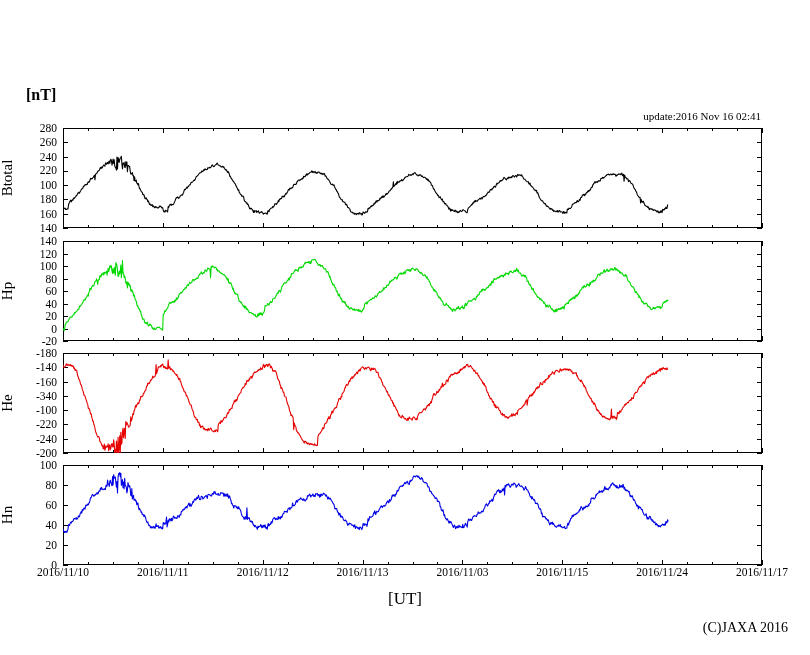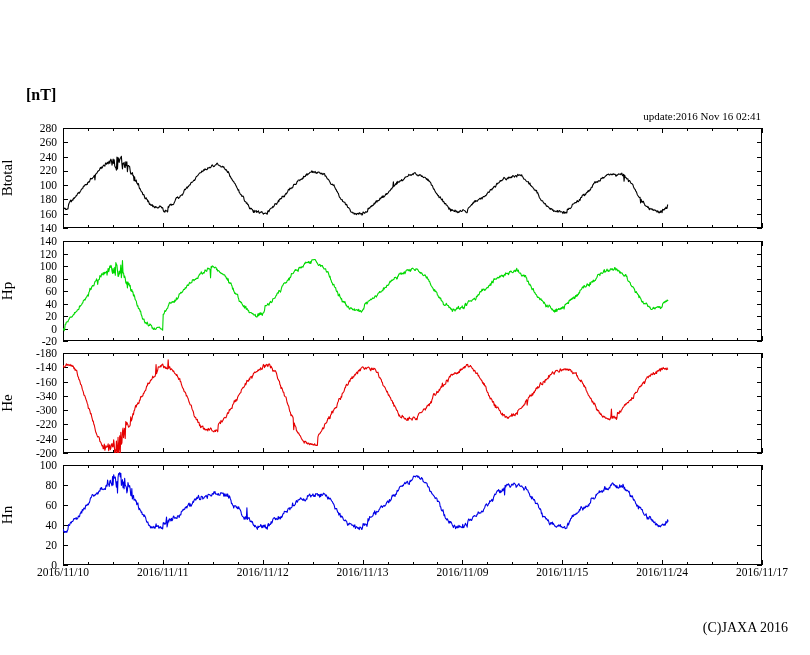--- a/index.html
+++ b/index.html
@@ -243,21 +243,21 @@
         <div class="frame"></div>
         <div class="ytick" style="top: 100px;">-200</div>
         <div class="ytickmark" style="top: 100px;"></div>
         <div class="ytickmark r" style="top: 100px;"></div>
         <div class="ytick" style="top: 85.7143px;">-240</div>
         <div class="ytickmark" style="top: 85.7143px;"></div>
         <div class="ytickmark r" style="top: 85.7143px;"></div>
         <div class="ytick" style="top: 71.4286px;">-220</div>
         <div class="ytickmark" style="top: 71.4286px;"></div>
         <div class="ytickmark r" style="top: 71.4286px;"></div>
-        <div class="ytick" style="top: 57.1429px;">-300</div>
+        <div class="ytick" style="top: 57.1429px;">-100</div>
         <div class="ytickmark" style="top: 57.1429px;"></div>
         <div class="ytickmark r" style="top: 57.1429px;"></div>
         <div class="ytick" style="top: 42.8571px;">-340</div>
         <div class="ytickmark" style="top: 42.8571px;"></div>
         <div class="ytickmark r" style="top: 42.8571px;"></div>
         <div class="ytick" style="top: 28.5714px;">-160</div>
         <div class="ytickmark" style="top: 28.5714px;"></div>
         <div class="ytickmark r" style="top: 28.5714px;"></div>
         <div class="ytick" style="top: 14.2857px;">-140</div>
         <div class="ytickmark" style="top: 14.2857px;"></div>
@@ -411,21 +411,22 @@
           <path d="M0.00 64.00L0.55 66.17L1.10 66.11L1.65 67.52L2.20 66.57L2.75 67.22L3.30 66.26L3.85 67.34L4.40 65.50L4.96 64.52L5.51 59.46L6.06 60.26L6.61 60.36L7.16 58.17L7.71 57.19L8.26 57.95L8.81 56.48L9.36 56.49L9.91 56.16L10.46 54.83L11.01 53.55L11.56 53.48L12.11 54.00L12.66 53.43L13.21 52.67L13.77 54.44L14.32 53.48L14.87 53.14L15.42 50.97L15.97 51.27L16.52 51.75L17.07 48.88L17.62 48.16L18.17 46.62L18.72 48.07L19.27 44.53L19.82 45.68L20.37 44.39L20.92 43.03L21.47 43.43L22.02 44.13L22.58 40.82L23.13 39.95L23.68 40.61L24.23 40.14L24.78 39.01L25.33 39.73L25.88 38.03L26.43 37.54L26.98 35.42L27.53 32.70L28.08 32.76L28.63 31.43L29.18 29.53L29.73 29.78L30.28 30.18L30.83 31.37L31.39 30.27L31.94 30.53L32.49 29.20L33.04 29.36L33.59 28.25L34.14 27.56L34.69 29.15L35.24 28.25L35.79 26.38L36.34 25.74L36.89 26.24L37.44 23.01L37.99 24.18L38.54 22.54L39.09 24.27L39.64 24.35L40.20 24.64L40.75 24.12L41.30 24.32L41.85 23.52L42.40 24.52L42.95 20.88L43.50 20.00L44.05 21.21L44.60 15.13L45.15 18.92L45.70 19.38L46.25 21.47L46.80 16.49L47.35 15.28L47.90 17.99L48.45 18.77L49.01 20.78L49.56 11.62L50.11 19.96L50.66 9.70L51.21 12.37L51.76 13.11L52.31 12.06L52.86 17.55L53.41 22.21L53.96 16.56L54.51 27.86L55.06 12.41L55.61 8.53L56.16 9.16L56.71 7.57L57.26 12.00L57.82 8.26L58.37 20.33L58.92 17.97L59.47 14.68L60.02 22.74L60.57 16.99L61.12 23.84L61.67 13.36L62.22 20.14L62.77 21.04L63.32 22.29L63.87 27.83L64.42 25.57L64.97 17.59L65.52 20.16L66.07 21.88L66.63 20.61L67.18 23.76L67.73 30.16L68.28 30.89L68.83 23.67L69.38 33.97L69.93 31.97L70.48 30.43L71.03 35.29L71.58 34.61L72.13 34.30L72.68 36.14L73.23 35.83L73.78 39.77L74.33 38.51L74.88 37.94L75.44 42.25L75.99 44.63L76.54 43.37L77.09 44.83L77.64 45.44L78.19 47.48L78.74 46.96L79.29 49.59L79.84 49.41L80.39 49.72L80.94 51.57L81.49 49.97L82.04 51.56L82.59 52.50L83.14 54.90L83.69 57.07L84.25 57.33L84.80 56.84L85.35 59.22L85.90 60.40L86.45 60.22L87.00 61.15L87.55 62.92L88.10 61.46L88.65 62.84L89.20 62.84L89.75 62.00L90.30 61.33L90.85 62.91L91.40 61.91L91.95 63.43L92.50 61.78L93.06 58.90L93.61 61.56L94.16 60.87L94.71 61.16L95.26 60.65L95.81 63.09L96.36 61.96L96.91 62.92L97.46 61.66L98.01 62.44L98.56 63.46L99.11 62.75L99.66 63.89L100.21 57.83L100.76 57.67L101.31 59.17L101.87 58.18L102.42 59.01L102.97 57.18L103.52 51.96L104.07 61.93L104.62 59.20L105.17 55.24L105.72 57.05L106.27 53.80L106.82 54.83L107.37 54.13L107.92 56.01L108.47 53.33L109.02 55.67L109.57 54.97L110.12 52.03L110.68 51.02L111.23 52.26L111.78 53.35L112.33 52.68L112.88 53.16L113.43 52.92L113.98 53.51L114.53 50.89L115.08 51.06L115.63 50.84L116.18 52.46L116.73 50.08L117.28 49.82L117.83 49.95L118.38 46.38L118.93 46.32L119.49 45.81L120.04 44.36L120.59 44.97L121.14 43.96L121.69 44.32L122.24 42.39L122.79 42.72L123.34 41.46L123.89 43.05L124.44 41.03L124.99 40.45L125.54 38.69L126.09 38.20L126.64 41.16L127.19 38.76L127.74 41.25L128.30 41.03L128.85 39.38L129.40 38.67L129.95 36.39L130.50 37.34L131.05 35.53L131.60 34.09L132.15 33.71L132.70 35.15L133.25 34.28L133.80 32.35L134.35 33.47L134.90 32.24L135.45 30.35L136.00 32.35L136.55 34.49L137.11 34.80L137.66 34.60L138.21 31.27L138.76 31.55L139.31 31.64L139.86 34.08L140.41 33.01L140.96 33.12L141.51 31.72L142.06 31.81L142.61 30.92L143.16 30.42L143.71 31.58L144.26 33.41L144.81 30.36L145.36 29.27L145.92 29.44L146.47 29.64L147.02 30.14L147.57 30.30L148.12 31.09L148.67 30.73L149.22 28.74L149.77 28.67L150.32 29.27L150.87 26.80L151.42 28.08L151.97 26.46L152.52 28.90L153.07 29.31L153.62 29.03L154.17 29.05L154.72 29.82L155.28 28.47L155.83 30.17L156.38 30.30L156.93 30.28L157.48 28.02L158.03 27.69L158.58 27.80L159.13 28.38L159.68 28.07L160.23 28.16L160.78 31.25L161.33 28.79L161.88 31.19L162.43 30.90L162.98 28.88L163.53 30.17L164.09 31.42L164.64 28.92L165.19 31.11L165.74 33.17L166.29 30.84L166.84 31.82L167.39 33.90L167.94 35.17L168.49 38.70L169.04 38.43L169.59 40.21L170.14 40.41L170.69 43.04L171.24 41.06L171.79 40.76L172.34 40.86L172.90 41.11L173.45 42.79L174.00 41.76L174.55 43.65L175.10 43.76L175.65 41.74L176.20 43.46L176.75 44.08L177.30 45.00L177.85 46.16L178.40 48.96L178.95 50.52L179.50 51.49L180.05 51.74L180.60 52.41L181.15 54.35L181.71 52.80L182.26 51.64L182.81 54.15L183.36 53.19L183.91 42.81L184.46 54.37L185.01 52.83L185.56 53.16L186.11 52.70L186.66 54.72L187.21 56.70L187.76 56.23L188.31 55.95L188.86 57.23L189.41 56.67L189.96 59.08L190.52 60.40L191.07 60.15L191.62 61.79L192.17 60.44L192.72 61.39L193.27 62.16L193.82 62.98L194.37 64.33L194.92 60.98L195.47 62.51L196.02 61.62L196.57 61.51L197.12 61.41L197.67 59.54L198.22 60.33L198.77 62.69L199.33 60.70L199.88 62.67L200.43 60.38L200.98 60.59L201.53 61.93L202.08 59.75L202.63 62.66L203.18 63.35L203.73 62.31L204.28 64.28L204.83 59.90L205.38 58.50L205.93 61.00L206.48 60.11L207.03 59.03L207.58 59.38L208.14 56.58L208.69 58.19L209.24 57.18L209.79 54.58L210.34 53.37L210.89 53.11L211.44 52.56L211.99 53.81L212.54 54.61L213.09 53.24L213.64 53.86L214.19 54.56L214.74 54.05L215.29 51.47L215.84 54.04L216.39 52.31L216.95 52.22L217.50 53.87L218.05 51.36L218.60 52.40L219.15 51.86L219.70 49.58L220.25 48.54L220.80 48.64L221.35 46.35L221.90 46.57L222.45 46.64L223.00 46.38L223.55 46.56L224.10 47.36L224.65 45.20L225.20 43.47L225.76 43.29L226.31 42.71L226.86 44.81L227.41 42.83L227.96 42.85L228.51 42.77L229.06 41.67L229.61 37.94L230.16 40.58L230.71 40.53L231.26 40.74L231.81 39.95L232.36 39.15L232.91 36.62L233.46 35.46L234.01 37.16L234.57 36.90L235.12 34.69L235.67 35.05L236.22 34.62L236.77 34.56L237.32 32.98L237.87 32.90L238.42 34.12L238.97 34.13L239.52 34.87L240.07 35.47L240.62 33.72L241.17 34.46L241.72 35.51L242.27 36.03L242.82 34.89L243.38 33.80L243.93 34.23L244.48 30.55L245.03 31.09L245.58 31.06L246.13 29.81L246.68 29.02L247.23 30.55L247.78 32.01L248.33 30.50L248.88 30.72L249.43 29.88L249.98 28.90L250.53 30.98L251.08 31.51L251.63 30.25L252.19 31.47L252.74 28.50L253.29 28.78L253.84 29.03L254.39 28.65L254.94 30.61L255.49 29.48L256.04 29.86L256.59 32.22L257.14 29.40L257.69 31.58L258.24 29.18L258.79 29.61L259.34 30.39L259.89 29.55L260.44 28.17L261.00 28.83L261.55 28.72L262.10 29.64L262.65 31.10L263.20 29.93L263.75 31.01L264.30 32.44L264.85 34.16L265.40 32.04L265.95 33.70L266.50 33.87L267.05 33.12L267.60 33.92L268.15 35.02L268.70 36.12L269.25 36.41L269.81 37.90L270.36 38.63L270.91 39.52L271.46 41.41L272.01 44.06L272.56 43.51L273.11 43.69L273.66 43.52L274.21 45.79L274.76 47.34L275.31 47.34L275.86 50.07L276.41 48.47L276.96 48.32L277.51 52.07L278.06 50.75L278.62 52.08L279.17 51.45L279.72 52.43L280.27 54.22L280.82 55.23L281.37 55.68L281.92 55.67L282.47 54.96L283.02 56.01L283.57 56.01L284.12 58.33L284.67 60.33L285.22 58.90L285.77 59.78L286.32 58.14L286.87 58.44L287.43 58.78L287.98 58.78L288.53 59.74L289.08 60.40L289.63 59.95L290.18 60.25L290.73 61.97L291.28 61.39L291.83 59.76L292.38 63.49L292.93 62.10L293.48 61.60L294.03 62.14L294.58 63.25L295.13 62.47L295.68 63.79L296.23 64.55L296.79 62.14L297.34 62.34L297.89 62.41L298.44 64.20L298.99 64.38L299.54 62.37L300.09 58.57L300.64 59.93L301.19 58.76L301.74 60.40L302.29 59.04L302.84 59.32L303.39 59.25L303.94 61.41L304.49 58.76L305.04 53.58L305.60 55.88L306.15 54.62L306.70 51.44L307.25 52.08L307.80 52.31L308.35 52.08L308.90 51.78L309.45 51.09L310.00 50.76L310.55 47.91L311.10 48.77L311.65 45.76L312.20 47.32L312.75 49.61L313.30 47.26L313.85 46.31L314.41 47.00L314.96 46.73L315.51 46.30L316.06 44.61L316.61 44.03L317.16 42.73L317.71 41.91L318.26 40.79L318.81 41.28L319.36 42.48L319.91 41.56L320.46 40.91L321.01 40.42L321.56 41.28L322.11 40.75L322.66 40.01L323.22 38.83L323.77 36.97L324.32 36.73L324.87 35.81L325.42 37.78L325.97 37.37L326.52 34.45L327.07 36.13L327.62 35.37L328.17 34.59L328.72 32.25L329.27 30.14L329.82 31.07L330.37 30.83L330.92 29.58L331.47 30.83L332.03 31.41L332.58 29.13L333.13 29.54L333.68 27.62L334.23 25.22L334.78 26.21L335.33 25.67L335.88 24.27L336.43 22.41L336.98 21.45L337.53 21.39L338.08 20.86L338.63 21.25L339.18 21.38L339.73 20.34L340.28 20.78L340.84 19.13L341.39 18.66L341.94 17.29L342.49 18.75L343.04 18.08L343.59 17.65L344.14 16.20L344.69 16.83L345.24 19.00L345.79 18.96L346.34 19.38L346.89 15.79L347.44 16.51L347.99 15.19L348.54 15.57L349.09 14.82L349.65 13.93L350.20 12.13L350.75 11.10L351.30 11.47L351.85 11.25L352.40 11.96L352.95 11.12L353.50 10.88L354.05 10.48L354.60 11.98L355.15 12.10L355.70 11.19L356.25 12.45L356.80 13.65L357.35 13.78L357.90 14.34L358.46 12.52L359.01 13.20L359.56 13.91L360.11 16.45L360.66 16.79L361.21 17.51L361.76 17.69L362.31 17.39L362.86 17.91L363.41 17.84L363.96 18.38L364.51 20.84L365.06 21.98L365.61 21.91L366.16 22.70L366.71 25.83L367.27 26.61L367.82 26.21L368.37 27.10L368.92 28.74L369.47 29.06L370.02 29.76L370.57 30.76L371.12 30.96L371.67 32.13L372.22 33.58L372.77 32.72L373.32 32.81L373.87 33.31L374.42 36.35L374.97 36.52L375.52 36.06L376.08 36.79L376.63 37.75L377.18 41.62L377.73 41.78L378.28 44.89L378.83 45.71L379.38 46.03L379.93 44.59L380.48 47.09L381.03 50.77L381.58 49.67L382.13 52.42L382.68 53.82L383.23 53.72L383.78 55.01L384.33 53.70L384.89 54.92L385.44 56.61L385.99 58.12L386.54 56.26L387.09 57.82L387.64 56.56L388.19 57.13L388.74 58.57L389.29 59.91L389.84 61.06L390.39 62.56L390.94 61.11L391.49 60.13L392.04 61.41L392.59 63.61L393.14 61.81L393.70 62.63L394.25 61.14L394.80 62.94L395.35 62.41L395.90 60.29L396.45 62.03L397.00 61.14L397.55 61.83L398.10 61.88L398.65 62.50L399.20 62.73L399.75 59.25L400.30 62.56L400.85 62.65L401.40 60.85L401.95 59.60L402.51 58.23L403.06 60.18L403.61 60.17L404.16 62.20L404.71 57.26L405.26 54.91L405.81 53.89L406.36 54.94L406.91 55.63L407.46 54.31L408.01 54.54L408.56 55.48L409.11 54.18L409.66 52.62L410.21 51.23L410.76 51.39L411.32 50.47L411.87 50.94L412.42 50.93L412.97 51.46L413.52 51.33L414.07 49.22L414.62 49.27L415.17 46.84L415.72 47.51L416.27 48.34L416.82 47.80L417.37 48.10L417.92 47.89L418.47 46.34L419.02 46.12L419.57 46.83L420.13 46.68L420.68 44.34L421.23 43.52L421.78 42.42L422.33 40.51L422.88 39.55L423.43 38.82L423.98 40.04L424.53 41.04L425.08 40.07L425.63 38.30L426.18 38.44L426.73 35.71L427.28 36.64L427.83 36.06L428.38 35.47L428.94 34.26L429.49 36.33L430.04 35.31L430.59 32.27L431.14 31.05L431.69 29.11L432.24 29.65L432.79 29.25L433.34 27.69L433.89 26.35L434.44 25.59L434.99 26.04L435.54 24.60L436.09 25.53L436.64 27.67L437.19 25.53L437.75 27.65L438.30 26.35L438.85 26.62L439.40 23.97L439.95 25.68L440.50 24.19L441.05 22.93L441.60 29.86L442.15 20.24L442.70 22.08L443.25 20.75L443.80 19.37L444.35 19.50L444.90 20.17L445.45 18.76L446.00 19.48L446.55 21.01L447.11 22.35L447.66 21.89L448.21 20.46L448.76 19.31L449.31 19.15L449.86 20.30L450.41 19.19L450.96 17.96L451.51 18.40L452.06 19.14L452.61 19.64L453.16 22.43L453.71 20.92L454.26 21.12L454.81 19.85L455.36 19.46L455.92 18.63L456.47 20.70L457.02 20.88L457.57 21.36L458.12 21.27L458.67 20.84L459.22 21.91L459.77 22.48L460.32 22.83L460.87 25.21L461.42 24.14L461.97 23.50L462.52 21.52L463.07 22.97L463.62 24.65L464.17 24.79L464.73 24.92L465.28 26.92L465.83 27.68L466.38 28.75L466.93 30.98L467.48 31.86L468.03 31.35L468.58 33.86L469.13 31.80L469.68 33.21L470.23 34.12L470.78 35.08L471.33 34.51L471.88 35.96L472.43 38.38L472.98 38.62L473.54 38.53L474.09 38.11L474.64 38.91L475.19 39.88L475.74 42.60L476.29 43.25L476.84 44.33L477.39 43.76L477.94 45.42L478.49 48.81L479.04 48.06L479.59 51.98L480.14 51.61L480.69 51.34L481.24 51.93L481.79 51.55L482.35 52.12L482.90 54.06L483.45 53.48L484.00 54.39L484.55 55.63L485.10 54.77L485.65 56.22L486.20 58.52L486.75 59.81L487.30 59.18L487.85 57.55L488.40 57.66L488.95 59.04L489.50 57.09L490.05 59.35L490.60 58.67L491.16 59.88L491.71 61.08L492.26 61.08L492.81 61.69L493.36 62.29L493.91 61.69L494.46 60.84L495.01 60.92L495.56 59.90L496.11 61.17L496.66 60.75L497.21 59.50L497.76 61.78L498.31 61.35L498.86 62.16L499.41 62.24L499.97 62.82L500.52 62.53L501.07 61.92L501.62 61.53L502.17 63.52L502.72 63.60L503.27 63.21L503.82 63.04L504.37 59.94L504.92 58.13L505.47 60.02L506.02 58.29L506.57 55.79L507.12 55.97L507.67 53.52L508.22 53.38L508.78 52.38L509.33 50.21L509.88 51.56L510.43 51.33L510.98 49.33L511.53 49.87L512.08 49.78L512.63 49.55L513.18 48.12L513.73 48.92L514.28 48.25L514.83 47.57L515.38 46.75L515.93 46.94L516.48 44.48L517.03 45.27L517.59 43.10L518.14 41.45L518.69 42.81L519.24 42.99L519.79 45.08L520.34 44.02L520.89 42.16L521.44 43.18L521.99 41.86L522.54 42.59L523.09 40.74L523.64 41.46L524.19 41.50L524.74 41.73L525.29 39.71L525.84 40.82L526.40 38.71L526.95 38.31L527.50 37.87L528.05 33.60L528.60 32.96L529.15 33.45L529.70 33.17L530.25 32.82L530.80 33.88L531.35 33.86L531.90 33.26L532.45 32.42L533.00 29.53L533.55 30.11L534.10 28.83L534.65 28.32L535.21 28.08L535.76 27.79L536.31 25.74L536.86 27.38L537.41 26.54L537.96 26.20L538.51 25.80L539.06 27.41L539.61 26.72L540.16 25.25L540.71 26.01L541.26 23.61L541.81 21.47L542.36 24.32L542.91 23.02L543.46 24.40L544.02 23.56L544.57 24.56L545.12 24.82L545.67 23.88L546.22 22.57L546.77 23.03L547.32 20.90L547.87 19.83L548.42 20.23L548.97 18.36L549.52 17.90L550.07 18.14L550.62 20.01L551.17 19.58L551.72 19.95L552.27 21.36L552.83 20.64L553.38 22.74L553.93 20.70L554.48 22.84L555.03 22.58L555.58 23.20L556.13 22.55L556.68 19.81L557.23 22.13L557.78 21.73L558.33 20.61L558.88 22.09L559.43 22.36L559.98 19.20L560.53 20.89L561.08 23.88L561.64 22.39L562.19 25.23L562.74 24.53L563.29 25.87L563.84 25.18L564.39 25.33L564.94 25.88L565.49 27.01L566.04 26.22L566.59 28.35L567.14 31.43L567.69 30.53L568.24 31.91L568.79 31.01L569.34 30.87L569.89 32.80L570.45 35.20L571.00 34.39L571.55 35.43L572.10 36.27L572.65 38.30L573.20 39.05L573.75 41.24L574.30 40.13L574.85 40.54L575.40 43.86L575.95 41.35L576.50 42.46L577.05 42.69L577.60 42.33L578.15 44.13L578.70 44.75L579.26 44.47L579.81 46.97L580.36 47.93L580.91 49.29L581.46 50.32L582.01 50.22L582.56 49.51L583.11 48.78L583.66 51.58L584.21 54.08L584.76 52.32L585.31 53.84L585.86 53.91L586.41 51.34L586.96 51.44L587.51 52.12L588.06 54.70L588.62 54.33L589.17 56.12L589.72 54.94L590.27 56.58L590.82 57.59L591.37 57.55L591.92 56.95L592.47 59.56L593.02 59.98L593.57 58.63L594.12 60.05L594.67 59.81L595.22 61.72L595.77 60.57L596.32 61.46L596.87 60.75L597.43 61.87L597.98 60.84L598.53 60.41L599.08 59.64L599.63 59.02L600.18 59.93L600.73 60.24L601.28 59.04L601.83 60.23L602.38 59.75L602.93 56.44L603.48 57.87L604.03 57.76L604.58 54.70L605.13 56.62" fill="none" stroke="#0000e6" stroke-width="1.1" stroke-linejoin="round"></path>
         </svg>
       </div>
     </div>
 
   <div id="xticklabels">
       <div class="xtick-text" style="left: 63px;">2016/11/10</div>
       <div class="xtick-text" style="left: 162.857px;">2016/11/11</div>
       <div class="xtick-text" style="left: 262.714px;">2016/11/12</div>
       <div class="xtick-text" style="left: 362.571px;">2016/11/13</div>
-      <div class="xtick-text" style="left: 462.429px;">2016/11/09</div>
+      <div class="xtick-text" style="left: 462.429px;">2016/11/03</div>
       <div class="xtick-text" style="left: 562.286px;">2016/11/15</div>
       <div class="xtick-text" style="left: 662.143px;">2016/11/24</div>
       <div class="xtick-text" style="left: 762px;">2016/11/17</div>
     </div>
 
+  <div class="xaxis-label">[UT]</div>
   <div class="copyright">(C)JAXA 2016</div>
 
 </div>
 
 </body></html>

